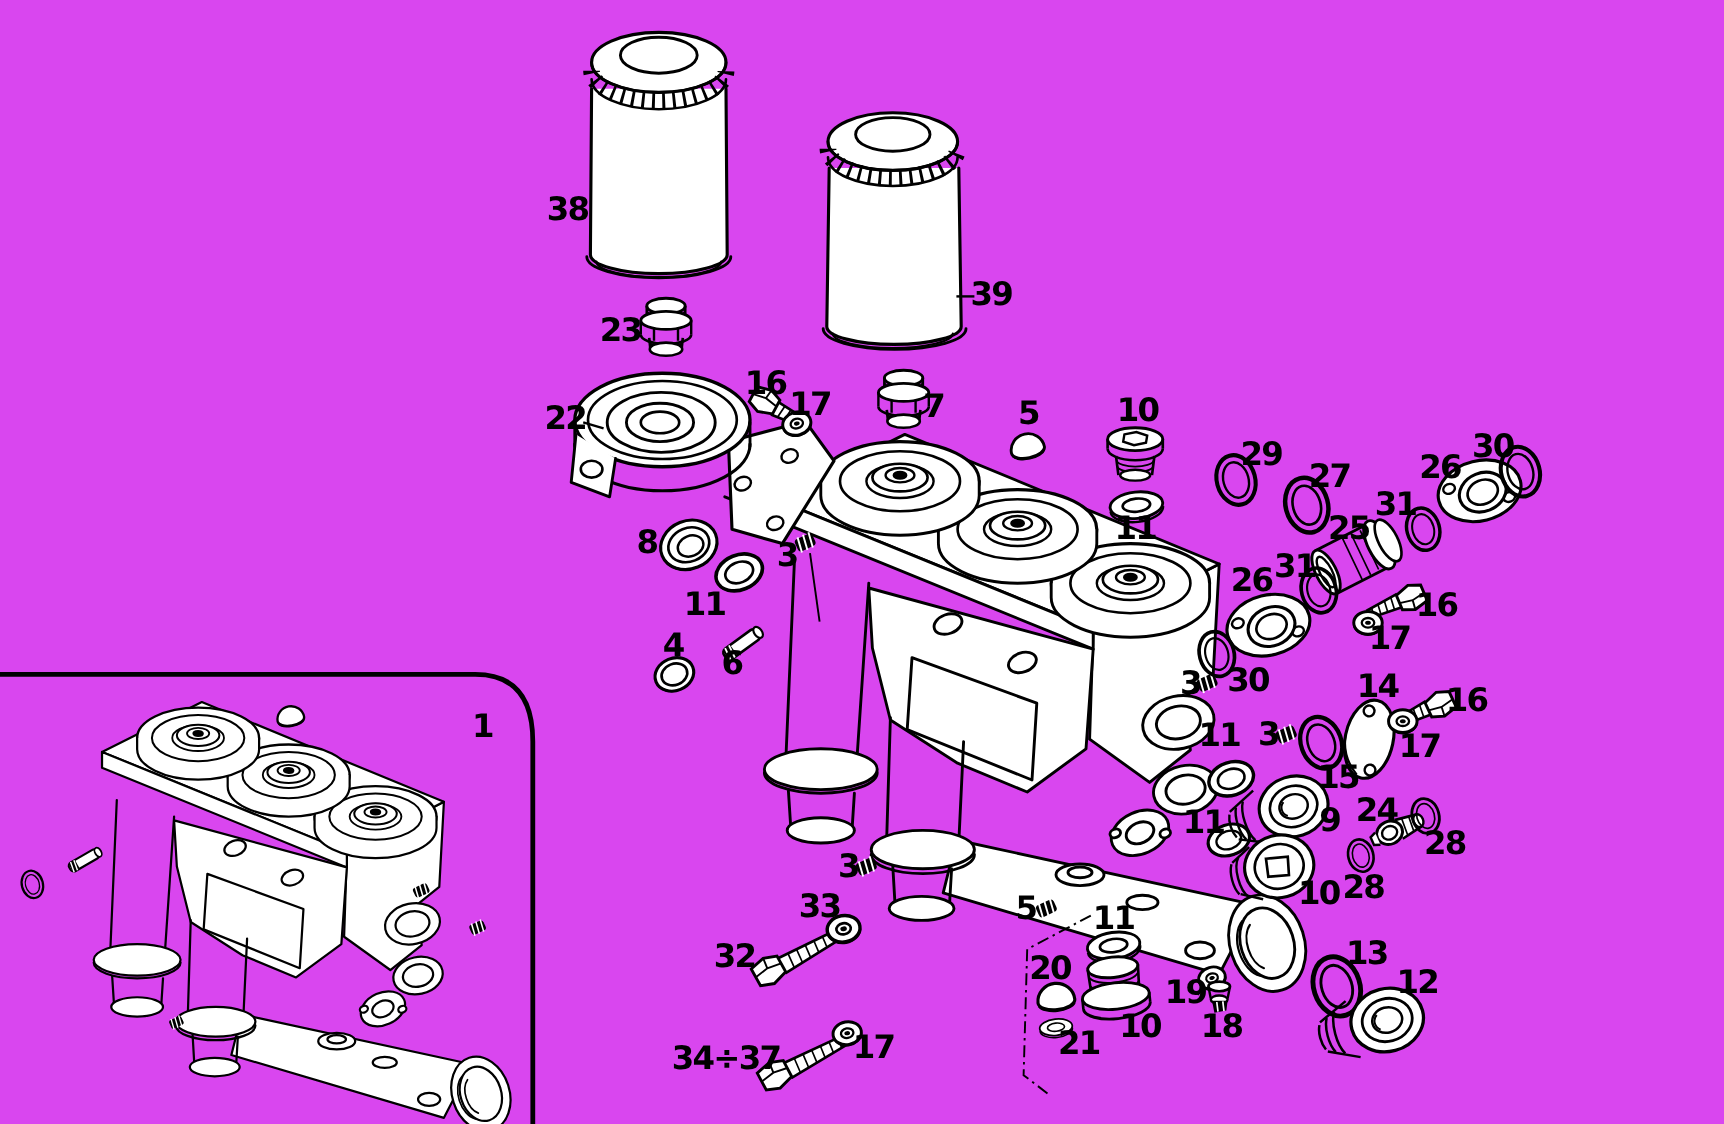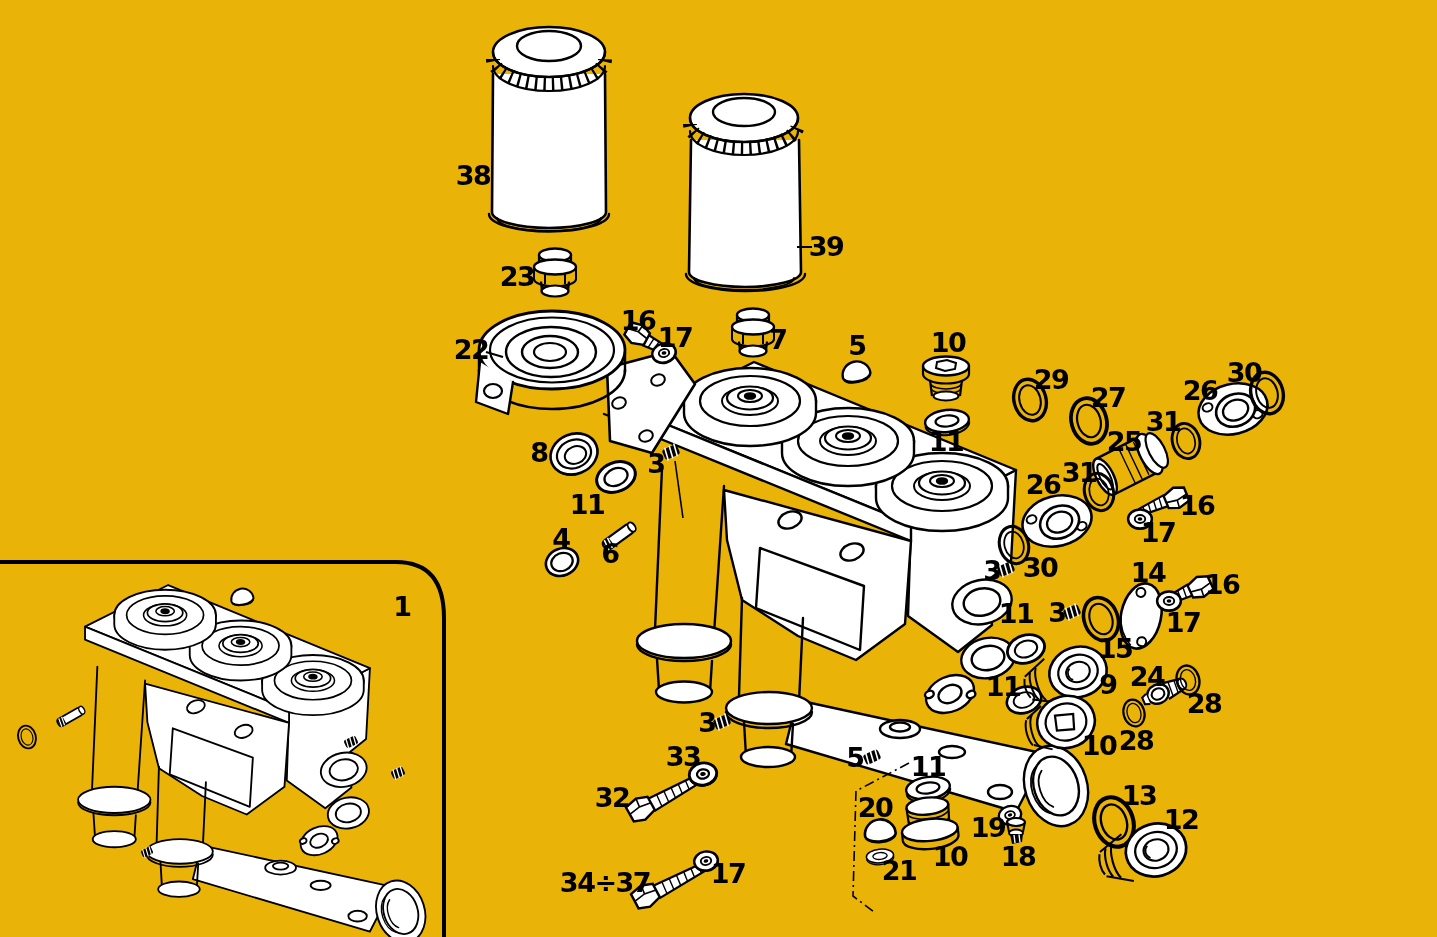--- a/index.html
+++ b/index.html
@@ -1,16 +1,16 @@
 <!DOCTYPE html>
 <html><head>
 <meta charset="utf-8">
 <style>
   html,body{margin:0;padding:0;background:#ffffff;}
-  .stage{width:1437px;height:937px;position:relative;background:#eab308;overflow:hidden;}
+  .stage{width:1437px;height:937px;position:relative;background:#d946ef;overflow:hidden;}
   svg{display:block;}
   .callout{
     font-family:"DejaVu Sans","Liberation Sans",sans-serif;
     font-weight:700;font-size:27px;fill:#000;
     letter-spacing:-1.5px;text-anchor:middle;dominant-baseline:central;
   }
 </style>
 </head>
 <body>
 

